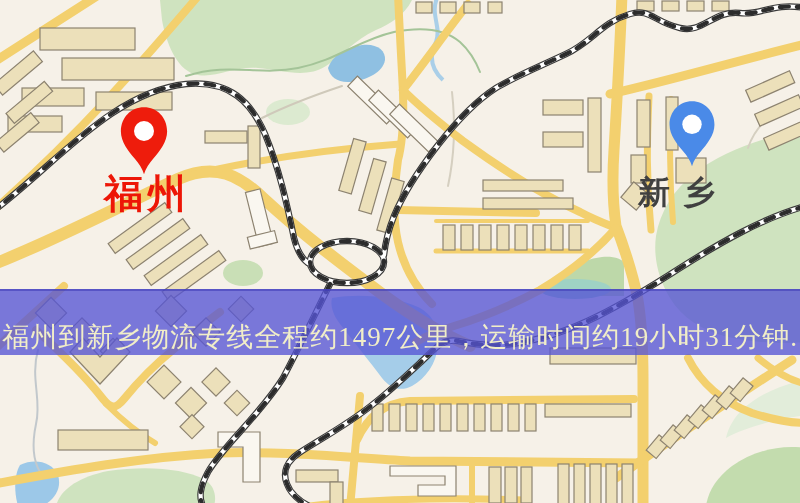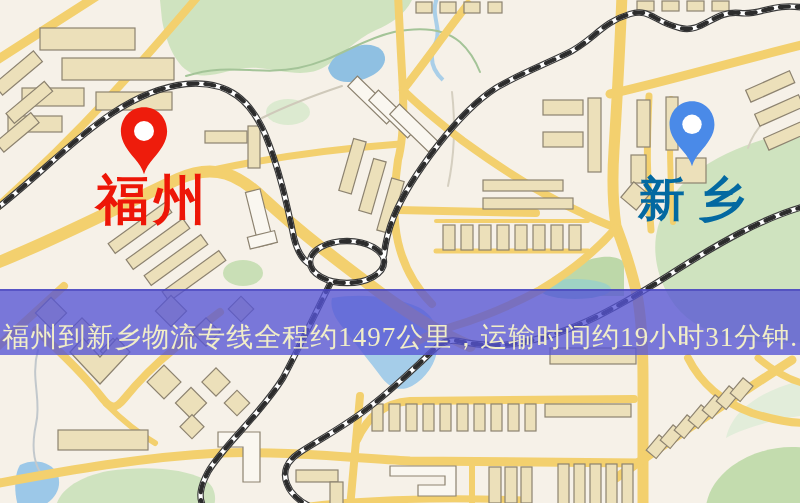--- a/index.html
+++ b/index.html
@@ -10,22 +10,22 @@
   }
   .map-svg{position:absolute;left:0;top:0;width:800px;height:503px;display:block;}
   .pin{position:absolute;}
   .pin svg{display:block;width:100%;height:100%;}
   .pin-origin{left:118px;top:106px;width:52px;height:70px;}
   .pin-dest{left:667px;top:100px;width:50px;height:68px;}
   .city-label{
     position:absolute;font-family:"Liberation Serif","DejaVu Serif",serif;
     font-weight:700;line-height:1;white-space:nowrap;
   }
-  .label-origin{left:96px;top:174px;font-size:53px;letter-spacing:4px;color:#ed1607;}
-  .label-dest{left:638px;top:176px;font-size:47px;letter-spacing:13px;color:#0369a1;}
+  .label-origin{left:104px;top:174px;font-size:39px;letter-spacing:4px;color:#ed1607;}
+  .label-dest{left:638px;top:176px;font-size:32px;letter-spacing:13px;color:#404040;}
   .banner{
     position:absolute;left:0;top:289px;width:800px;height:66px;
     background:rgba(86,84,213,0.78);
     border-top:2px solid rgba(60,56,180,0.55);
     box-sizing:border-box;
     display:flex;align-items:flex-end;justify-content:center;
   }
   .banner-text{
     font-family:"Liberation Serif","DejaVu Serif",serif;
     font-size:27px;color:#f1eec8;letter-spacing:1px;white-space:nowrap;

